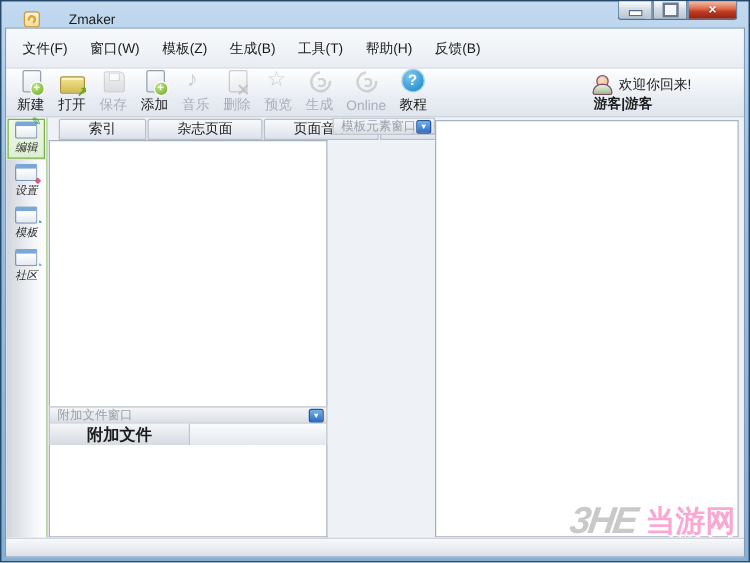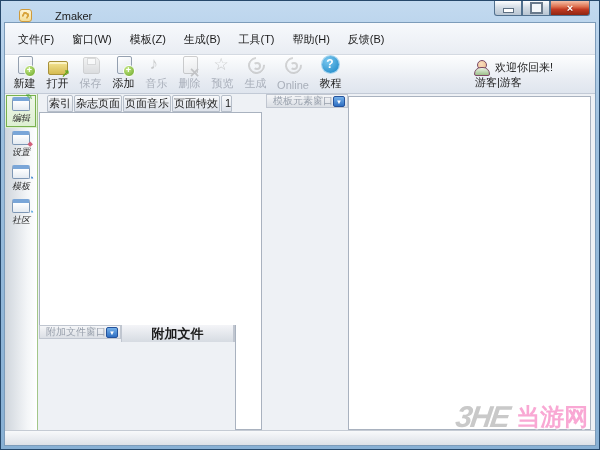--- a/index.html
+++ b/index.html
@@ -77,21 +77,21 @@
     box-shadow:0 0 0 1px #a5d4ef; }
 
   .user-area { margin-left:auto; padding-right:42px; display:flex; flex-direction:column; justify-content:center; }
   .user-row { display:flex; align-items:center; gap:6px;justify-content:space-between; }
   .avatar { width:16px; height:15px; position:relative; }
   .avatar::before { content:""; position:absolute; left:4px; top:0; width:8px; height:8px; border-radius:50%;
     background:radial-gradient(circle at 40% 35%,#fcdfc0,#e8b98a); border:1px solid #7c4a66; }
   .avatar::after { content:""; position:absolute; left:1px; bottom:-1px; width:14px; height:7px;
     border-radius:7px 7px 2px 2px; background:linear-gradient(#e9f2e4,#9dc08a); border:1px solid #7c4a66; }
   .welcome { font-size:11px; color:#1d1d1d; }
-  .account { font-size:11px; color:#1d1d1d; padding-left:2px; }
+  .account { font-size:11px; color:#1d1d1d; padding-left:2px;font-weight:bold; }
 
   
   .content { flex:1; position:relative; background:#eef1f5; overflow:hidden; }
 
   
   .leftstrip { position:absolute; left:0; top:0; bottom:0; width:33px;
     background:linear-gradient(90deg,#cfd5dc,#f4f6f8 70%,#ffffff);
     border-right:1px solid #a3c689;font-style:italic; }
   .stab { width:100%; height:34px; display:flex; flex-direction:column; align-items:center;
     justify-content:center; font-size:9px; color:#2c2c2c; gap:1px; }
@@ -101,25 +101,25 @@
     border:1px solid #7e97b5; border-top:4px solid #7aa6d8; border-radius:2px; }
   .sicon.b-edit::after { content:"✎"; position:absolute; right:-3px; top:-5px; color:#3f9e2d; font-size:9px; }
   .sicon.b-gear::after { content:"◆"; position:absolute; right:-3px; bottom:-3px; color:#d2607a; font-size:7px; }
   .sicon.b-tpl::after { content:"◔"; position:absolute; right:-4px; bottom:-4px; color:#3a84cf; font-size:9px; }
   .sicon.b-com::after { content:"◔"; position:absolute; right:-4px; bottom:-4px; color:#57a6e0; font-size:9px; }
 
   
   .leftcol { position:absolute; left:34px; width:223px; top:0; bottom:0; display:flex; flex-direction:column; }
   .ptabs { height:18px; flex:none; display:flex; align-items:flex-end; padding-left:8px; gap:1px; }
   .ptab { background:linear-gradient(#f8f9fb,#dde2ea); border:1px solid #b6bec9; border-radius:2px 2px 0 0;
-    font-size:11px; line-height:15px; height:17px; padding:0 1px; color:#1d1d1d; white-space:nowrap; }
+    font-size:11px; line-height:15px; height:17px; padding:0 23px; color:#1d1d1d; white-space:nowrap; }
   .ptab.cut { padding:0 3px; overflow:hidden; width:11px; }
   .list-area { flex:1; background:#fff; border:1px solid #a9b2bf; border-bottom:none; }
 
-  .lower-panel { height:105px; flex:none; display:flex; flex-direction:row; }
+  .lower-panel { height:105px; flex:none; display:flex; flex-direction:column; }
   .phead { height:14px; flex:none; background:linear-gradient(#f5f6f8,#dbdfe5);
     border:1px solid #c0c6d0; display:flex; align-items:center; padding:0 2px 0 6px;
     font-size:10px; color:#98a0ac; }
   .ddbtn { margin-left:auto; width:12px; height:11px; border:1px solid #24529b; border-radius:2px;
     background:linear-gradient(#74b0ea,#2f6fc2); color:#fff; font-size:6px; line-height:10px; text-align:center; }
   .ftabrow { height:17px; flex:none; background:linear-gradient(#fafbfc,#e4e8ee);
     border-left:1px solid #c0c6d0; border-right:1px solid #c0c6d0; display:flex; }
   .ftab { width:112px; background:linear-gradient(#f4f5f8,#d6dbe2); border-right:1px solid #c0c6d0;
     text-align:center; font-size:13px; font-weight:bold; line-height:17px; color:#1b1b1b; }
   .lower-white { flex:1; background:#fff; border:1px solid #a9b2bf; border-top:none; }

